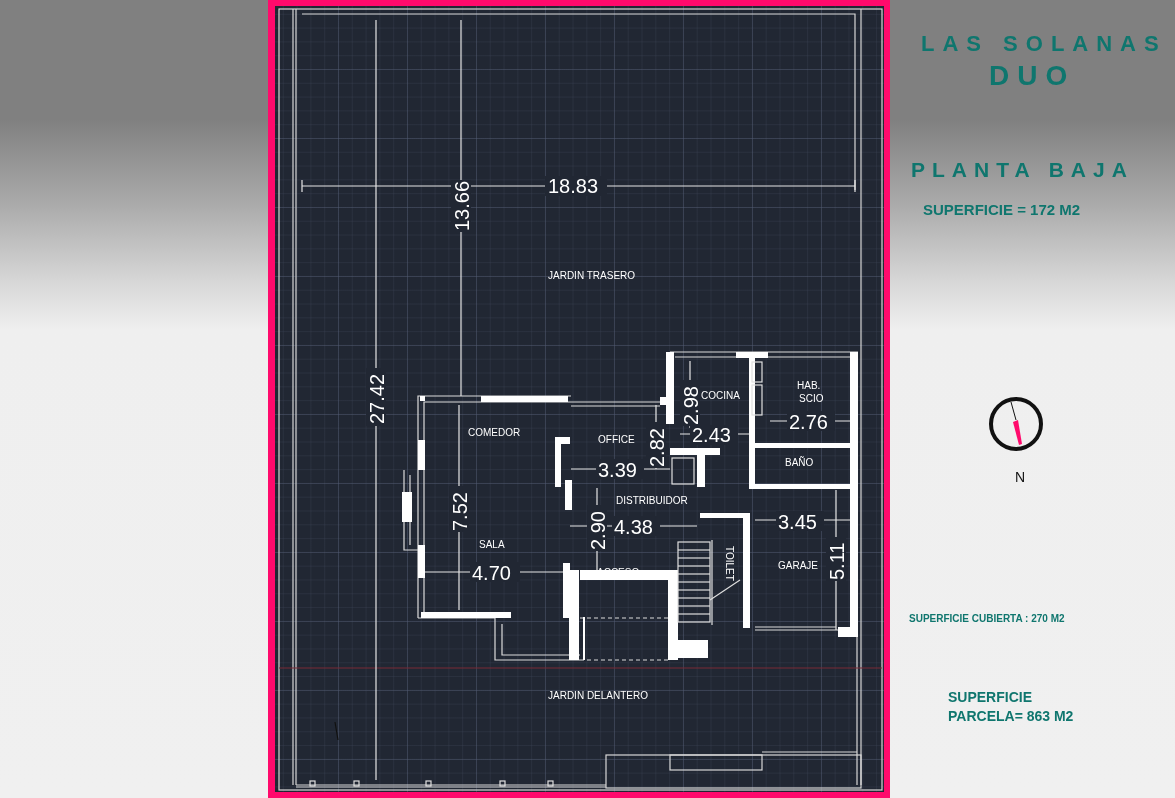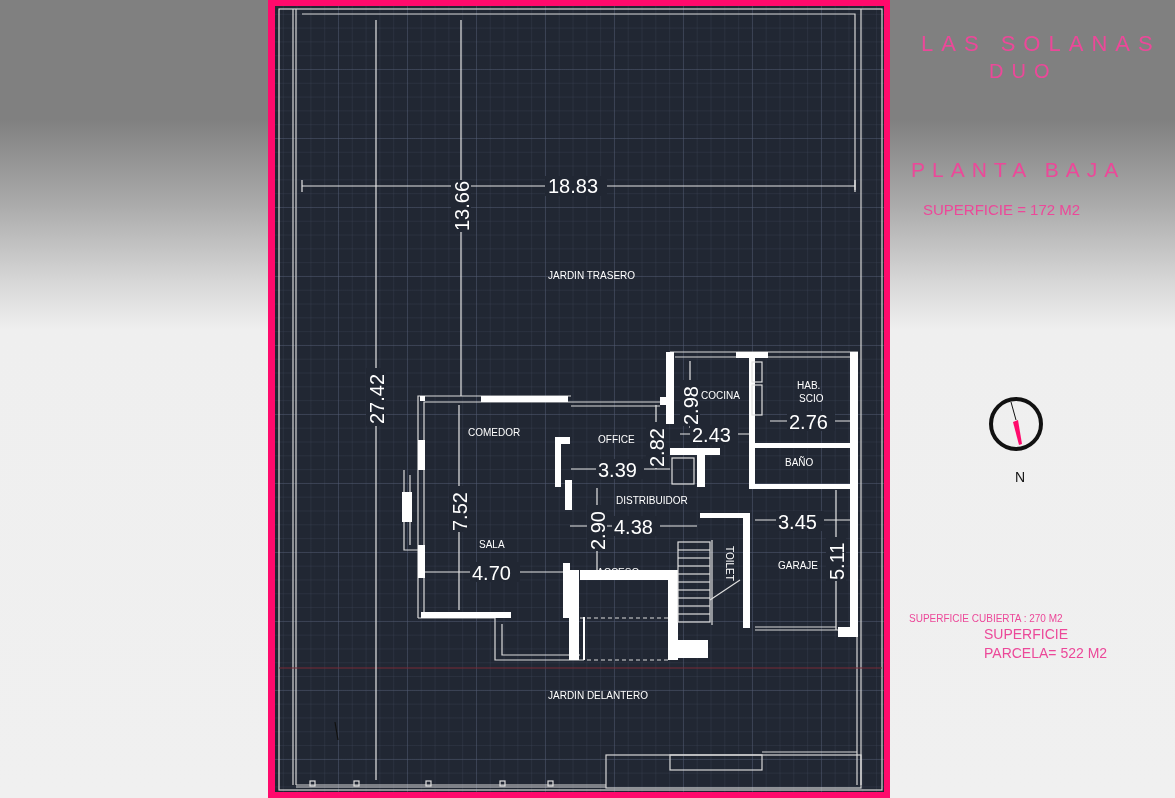--- a/index.html
+++ b/index.html
@@ -19,27 +19,27 @@
     background-image:
       linear-gradient(to right, rgba(90,100,125,0.35) 1px, transparent 1px),
       linear-gradient(to bottom, rgba(90,100,125,0.35) 1px, transparent 1px),
       linear-gradient(to right, rgba(70,78,98,0.25) 1px, transparent 1px),
       linear-gradient(to bottom, rgba(70,78,98,0.25) 1px, transparent 1px);
     background-size: 69px 69px, 69px 69px, 13.8px 13.8px, 13.8px 13.8px;
     background-position: -6px -6px, -6px -6px, -6px -6px, -6px -6px;
     overflow:hidden;
   }
   svg.plan { position:absolute; left:0; top:0; }
-  .side-text { position:absolute; color:#ec4899; font-weight:normal; white-space:nowrap; }
+  .side-text { position:absolute; color:#0f766e; font-weight:bold; white-space:nowrap; }
   .title1 { left:921px; top:31px; font-size:22px; letter-spacing:8px; }
-  .title2 { left:989px; top:60px; font-size:20px; letter-spacing:8px; }
+  .title2 { left:989px; top:60px; font-size:28px; letter-spacing:8px; }
   .title3 { left:911px; top:158px; font-size:21px; letter-spacing:7px; }
   .sup1 { left:923px; top:201px; font-size:15px; }
   .sup2 { left:909px; top:613px; font-size:10px; }
-  .sup3 { left:948px; top:625px; font-size:14px; line-height:19px;margin-left:36px; }
+  .sup3 { left:948px; top:688px; font-size:14px; line-height:19px; }
   .compass { position:absolute; left:988px; top:396px; width:56px; height:56px; }
   .north { position:absolute; left:1015px; top:469px; font-size:14px; color:#111; font-weight:normal; }
   .lbl { font-family:"Liberation Sans", sans-serif; fill:#ffffff; }
   .room { font-size:10px; }
   .dim { font-size:20px; }
 </style>
 </head>
 <body>
 
 <div class="frame"></div>
@@ -210,14 +210,14 @@
 <svg class="compass" viewBox="0 0 56 56">
   <circle cx="28" cy="28" r="25" fill="none" stroke="#111" stroke-width="4"></circle>
   <line x1="23" y1="6" x2="28" y2="24" stroke="#111" stroke-width="1"></line>
   <polygon points="25,26 30,24 34,48 31,49" fill="#ff0a6c"></polygon>
 </svg>
 <div class="side-text north">N</div>
 
 <div class="side-text sup2">SUPERFICIE CUBIERTA : 270 M2</div>
 <div class="side-text sup3">
   <div>SUPERFICIE</div>
-  <div>PARCELA= 522 M2</div>
+  <div>PARCELA= 863 M2</div>
 </div>
 
 </body></html>

